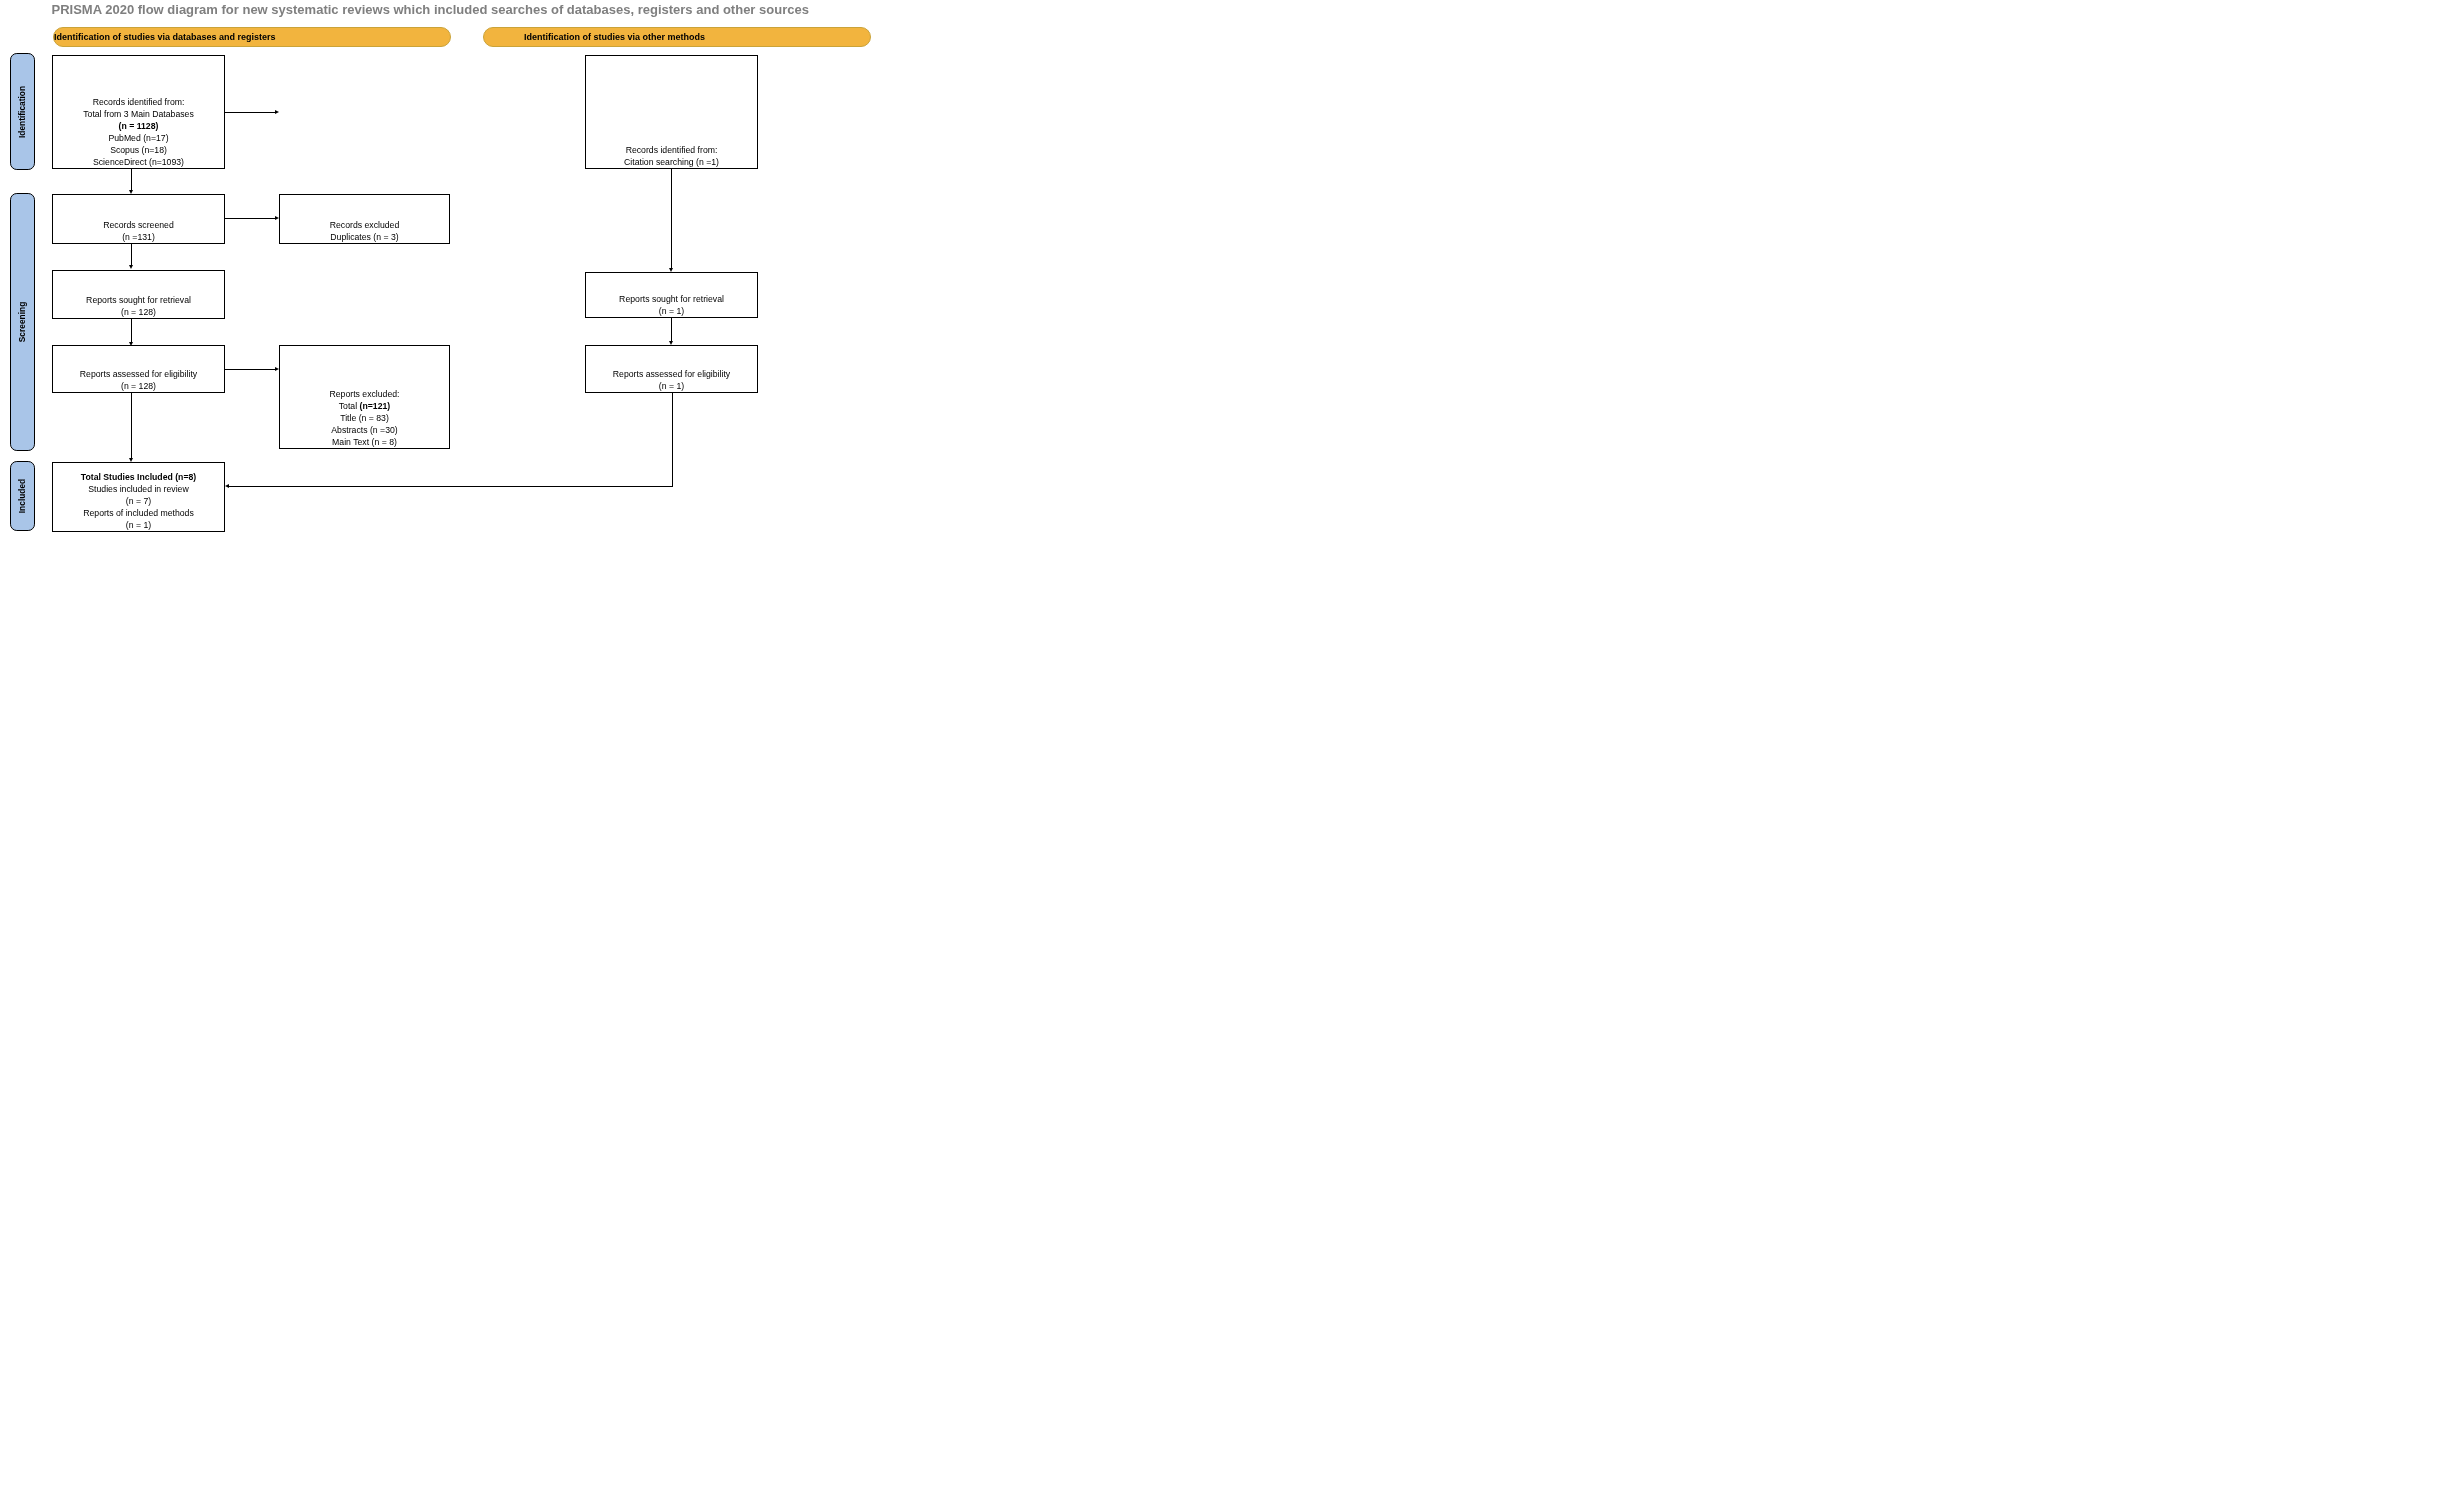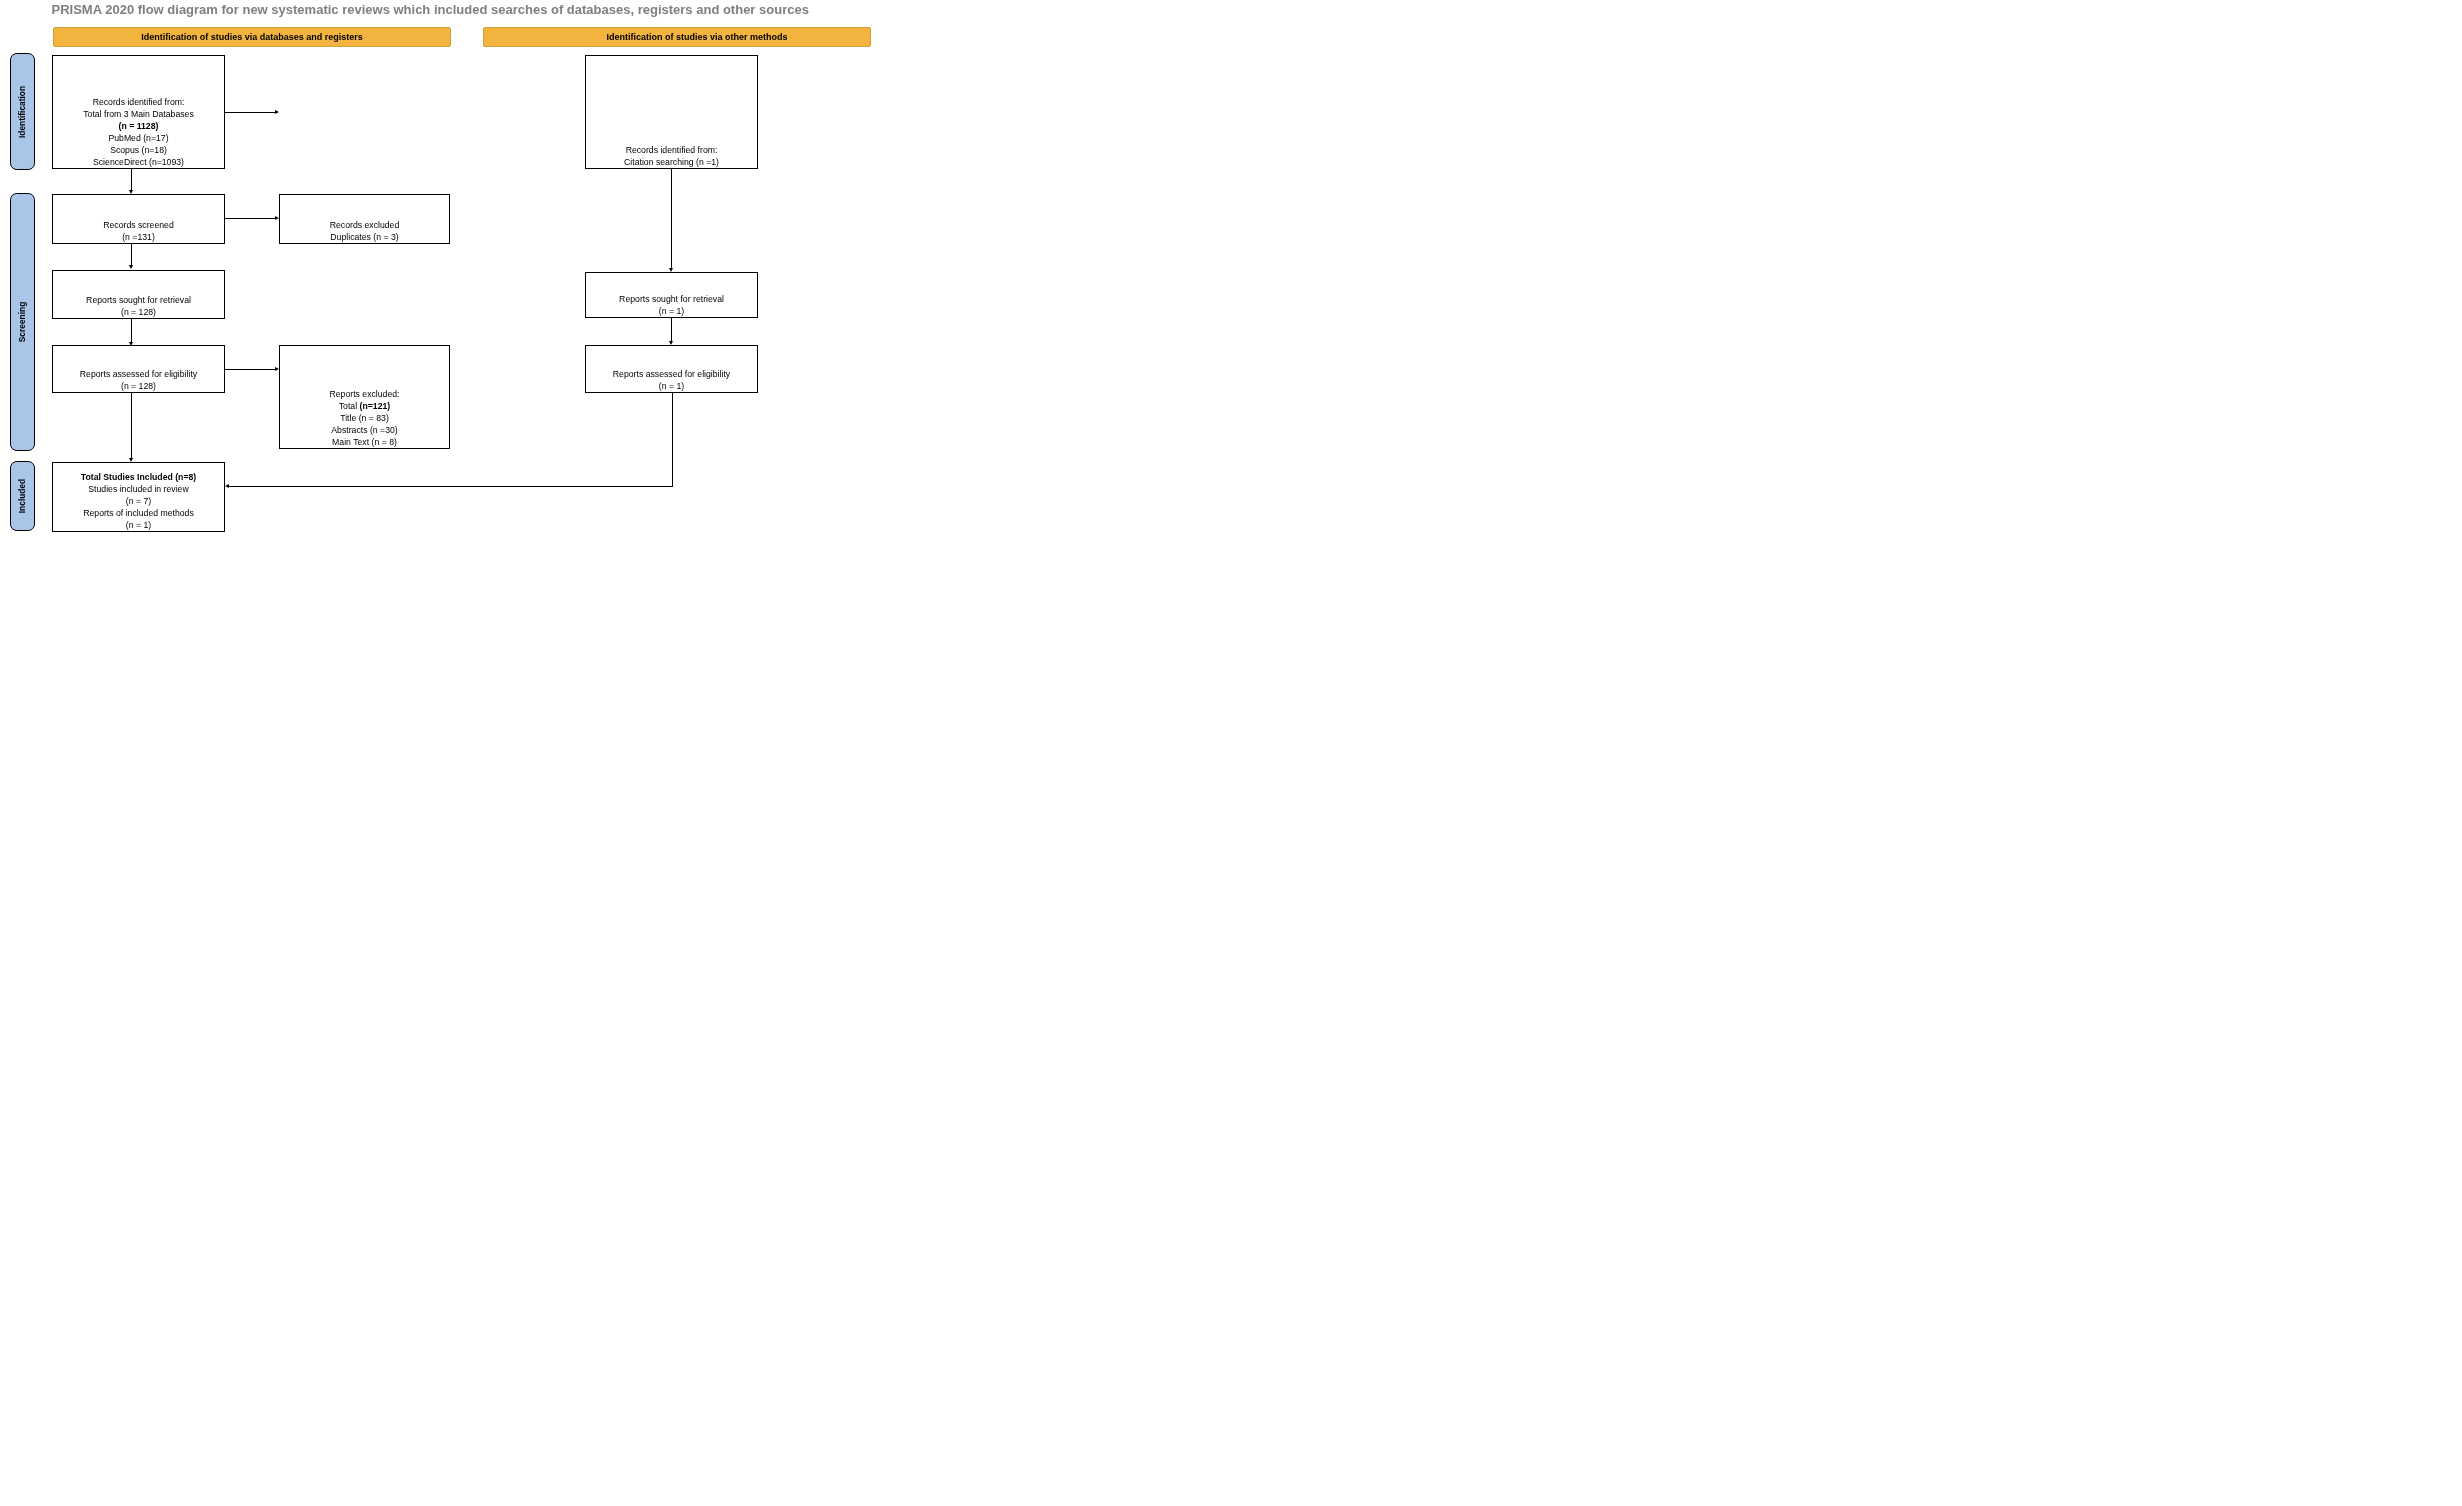--- a/index.html
+++ b/index.html
@@ -19,22 +19,22 @@
     font-weight:bold;
     color:#7f7f7f;
     white-space:nowrap;
     margin-left:47px;
   }
   .banner{
     position:absolute;
     top:27px; height:20px;
     background:#F2B43E;
     border:1.1px solid #caa339;
-    border-radius:2px;
-    display:flex; align-items:center; justify-content:center;
+    border-radius:10px;
+    display:flex; align-items:center; 
     font-size:9px; font-weight:bold; color:#000;
     box-sizing:border-box;
   }
   .banner.left{ left:53px; width:398px; }
   .banner.right{ left:483px; width:388px;padding-left:40px; }
   .stage{
     position:absolute;
     left:10px; width:25px;
     background:#A9C5E8;
     border:1.4px solid #000;

